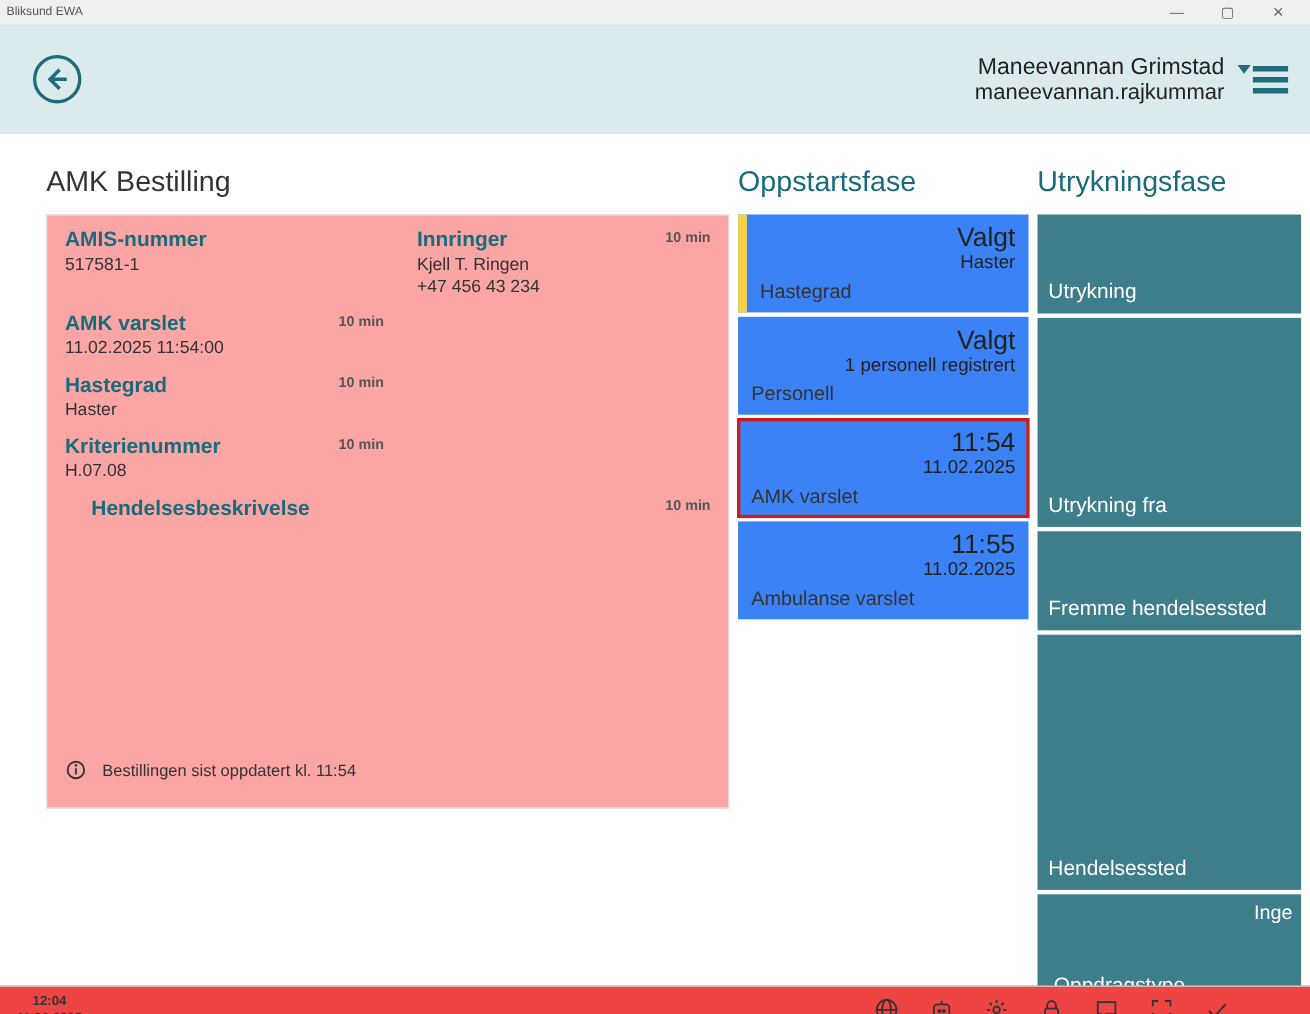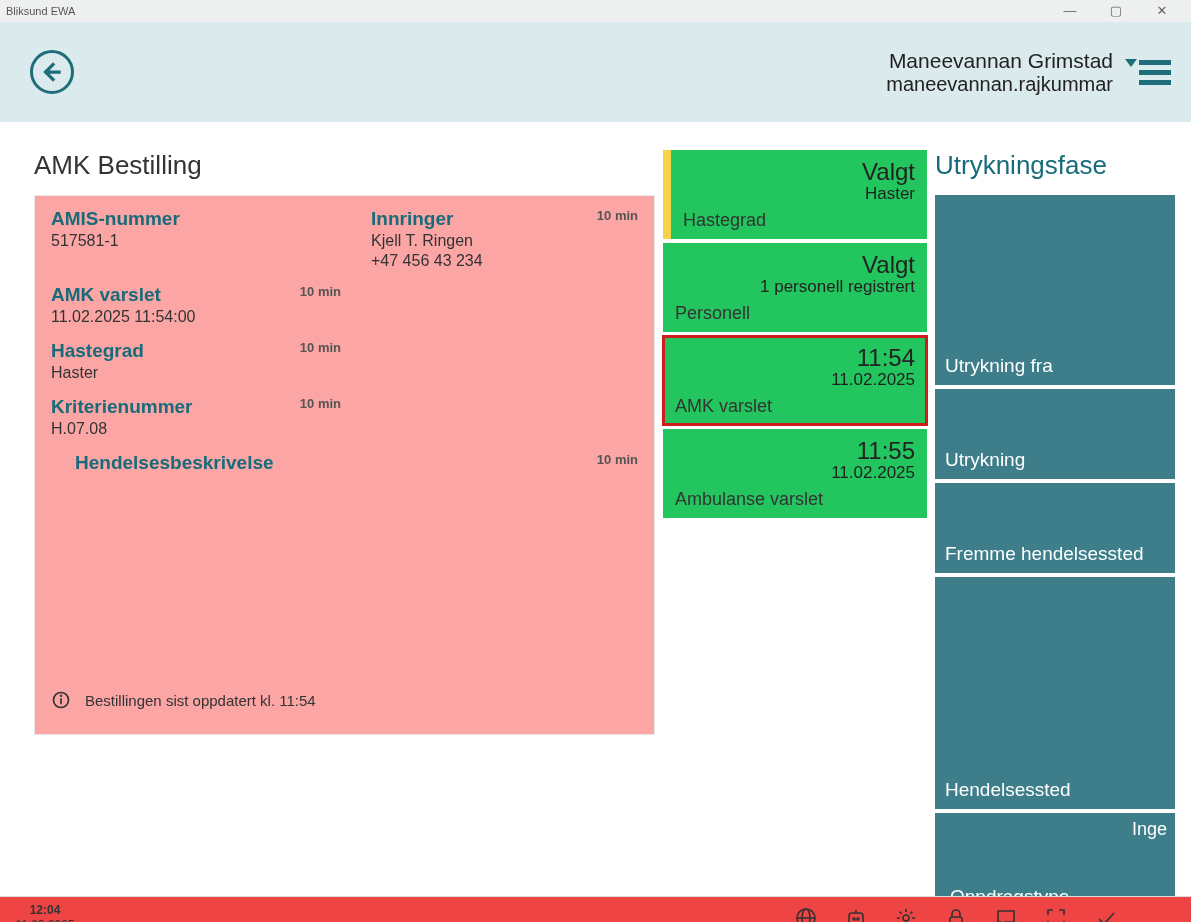--- a/index.html
+++ b/index.html
@@ -14,37 +14,37 @@
   .back-btn svg { stroke: #1f6d7a; stroke-width: 3; fill:none; }
   .header .spacer { flex:1; }
   .user-block { text-align: right; margin-right: 12px; }
   .user-block .name { font-size: 21px; color:#222; }
   .user-block .login { font-size: 20px; color:#222; }
   .menu-btn { display:flex; align-items:center; cursor:pointer; }
   .menu-btn .tri { width:0;height:0;border-left:6px solid transparent;border-right:6px solid transparent;border-top:8px solid #1f6d7a; margin-right:2px; margin-top:-18px;}
   .menu-btn .bars { display:flex; flex-direction:column; gap:5px; }
   .menu-btn .bars div { width:32px; height:5px; background:#1f6d7a; }
   
-  .main { display:flex; height: calc(922px - 22px - 84px - 42px); }
+  .main { display:flex; height: calc(922px - 22px - 84px - 42px); justify-content: center; }
   .col-left { width: 655px; padding: 28px 0 0 34px; }
   .col-mid { width: 280px; padding: 28px 8px 0 8px; }
   .col-right { width: 240px; padding: 28px 0 0 0; overflow:hidden; }
   .sec-title { font-size: 26px; font-weight: 300; color:#333; margin-bottom: 14px; }
   .panel { background:#fca5a5; border:1px solid #e8e8e8; padding: 12px 16px 16px 16px; position:relative; height: 540px;}
   .field { margin-bottom: 14px; }
   .field .lbl { color:#176b7a; font-size:19px; font-weight:600; }
   .field .val { font-size:16px; color:#333; margin-top:2px; }
   .field .val2 { font-size:16px; color:#333; margin-top:2px; }
   .badge-time { font-size:13px; font-weight:600; color:#555; }
   .left-grid { display:grid; grid-template-columns: 320px 1fr; }
   .desc-text { font-size:16px; color:#333; line-height:1.45; margin-top:4px; max-width:590px;}
   .info-line { position:absolute; bottom:24px; left:16px; display:flex; align-items:center; gap:14px; font-size:15px; color:#333;}
   .info-line svg{ stroke:#333; fill:none; stroke-width:2;}
   
-  .card { background:#22c55e; margin-bottom:4px; padding:8px 12px 8px 12px; position:relative;}
+  .card { background:#3b82f6; margin-bottom:4px; padding:8px 12px 8px 12px; position:relative;}
   .card .top { text-align:right; font-size:24px; color:#222; }
   .card .sub { text-align:right; font-size:17px; color:#222; margin-top:-2px;}
   .card .foot { font-size:18px; color:#333; margin-top:6px;}
   .card.yellowbar::before{content:"";position:absolute;left:0;top:0;bottom:0;width:8px;background:#f4d24a;}
   .card.yellowbar{padding-left:20px;}
   .card.highlight{ outline:3px solid #d11a1a; outline-offset:-2px;}
   
   .tile { background:#3d7e8a; color:#fff; margin-bottom:4px; position:relative; display:flex; align-items:flex-end; padding:8px 10px; cursor:pointer;}
   .tile .lbl { font-size:19px; }
   .tile .corner { position:absolute; top:6px; right:8px; font-size:18px;}
@@ -148,20 +148,21 @@
             <circle cx="12" cy="12" r="9"></circle>
             <line x1="12" y1="10" x2="12" y2="17"></line>
             <circle cx="12" cy="7" r="0.5" fill="#333"></circle>
           </svg>
         <span>Bestillingen sist oppdatert kl. 11:54</span>
       </div>
     </div>
   </div>
 
   <div class="col-mid">
+    <div class="sec-title" style="color:#176b7a;">Oppstartsfase</div>
     <div class="card yellowbar">
       <div class="top">Valgt</div>
       <div class="sub">Haster</div>
       <div class="foot">Hastegrad</div>
     </div>
     <div class="card">
       <div class="top">Valgt</div>
       <div class="sub">1 personell registrert</div>
       <div class="foot">Personell</div>
     </div>
@@ -172,25 +173,25 @@
     </div>
     <div class="card">
       <div class="top">11:55</div>
       <div class="sub">11.02.2025</div>
       <div class="foot">Ambulanse varslet</div>
     </div>
   </div>
 
   <div class="col-right">
     <div class="sec-title" style="color:#176b7a;">Utrykningsfase</div>
+    <div class="tile h1">
+        <span class="lbl">Utrykning</span>
+      </div>
     <div class="tile h2">
         <span class="lbl">Utrykning fra</span>
-      </div>
-    <div class="tile h1">
-        <span class="lbl">Utrykning</span>
       </div>
     <div class="tile h3">
         <span class="lbl">Fremme hendelsessted</span>
       </div>
     <div class="tile h4">
         <span class="lbl">Hendelsessted</span>
       </div>
     <div class="tile h5">
       <span class="corner">Inge</span>
       <span class="lbl">Oppdragstype</span>

